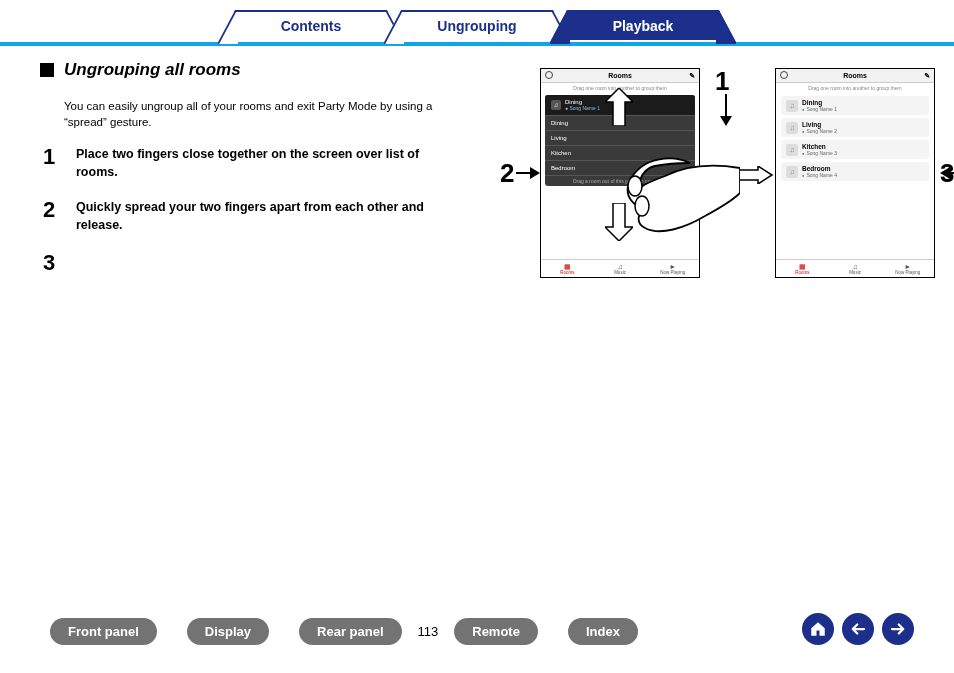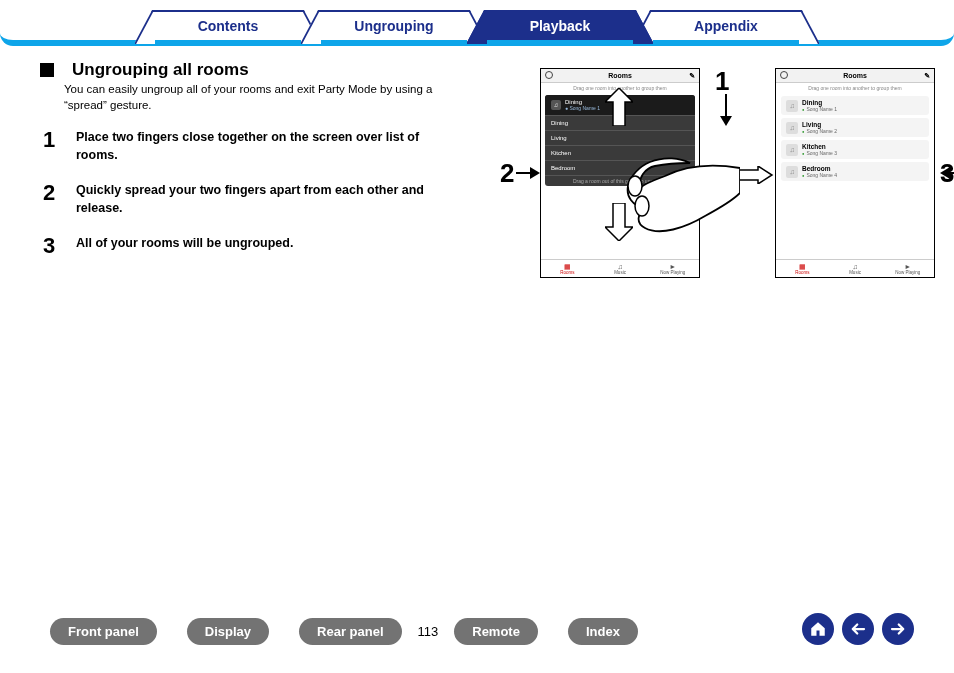--- a/index.html
+++ b/index.html
@@ -1,36 +1,36 @@
 <!DOCTYPE html>
 <html><head>
 <meta charset="utf-8">
 <style>
   * { margin:0; padding:0; box-sizing:border-box; }
   body { font-family: Arial, Helvetica, sans-serif; background:#fff; width:954px; height:673px; position:relative; overflow:hidden; }
 
   
-  .tabs { position:absolute; top:10px; left:0; width:100%; height:36px; border-bottom:6px solid #0ea5e9; display:flex; justify-content:center; gap:16px;border-radius:13px; }
+  .tabs { position:absolute; top:10px; left:0; width:100%; height:36px; border-bottom:4px solid #0ea5e9; display:flex; justify-content:center; gap:16px; }
   .tab { width:150px; height:30px; font-size:14px; font-weight:bold; color:#1c2f8b; background:#fff; display:flex; align-items:center; justify-content:center; position:relative; cursor:pointer; }
   .tab::before, .tab::after { content:""; position:absolute; top:0; width:0; height:0; }
   .tab { border-top:2px solid #1c2f8b; border-bottom:none; }
   .tab .slope-l, .tab .slope-r { position:absolute; top:-2px; width:20px; height:34px; overflow:hidden; }
   .tab .slope-l { left:-18px; }
   .tab .slope-r { right:-18px; }
   .tab .slope-l::before, .tab .slope-r::before { content:""; position:absolute; width:40px; height:40px; border:2px solid #1c2f8b; background:#fff; top:0; }
   .tab .slope-l::before { transform:skewX(-28deg); left:6px; border-right:none; border-bottom:none;}
   .tab .slope-r::before { transform:skewX(28deg); right:6px; border-left:none; border-bottom:none;}
   .tab.active { background:#1c2f8b; color:#fff; }
   .tab.active .slope-l::before, .tab.active .slope-r::before { background:#1c2f8b; }
   .tabs .tab { z-index:1; }
   .tabs .tab.active { z-index:3;text-align:right; }
 
   
   .content { position:absolute; top:60px; left:40px; width:420px; }
-  .heading-row { display:flex; align-items:flex-start; gap:18px; margin-bottom:1px;}
+  .heading-row { display:flex; align-items:flex-start; gap:10px; margin-bottom:18px;font-style:italic;}
   .square-icon { width:14px; height:14px; background:#000; margin-top:3px; flex-shrink:0;}
   .heading { font-size:17px; font-weight:bold; }
   .intro { font-size:11.5px; margin-left:24px; margin-bottom:14px; line-height:1.4; }
   .steps { margin-left:0; }
   .step { display:flex; align-items:flex-start; gap:18px; margin-bottom:16px;}
   .step-num { font-size:22px; font-weight:bold; width:18px; text-align:center; flex-shrink:0;}
   .step-text { font-size:12.5px; font-weight:bold; line-height:1.4; padding-top:2px;}
 
   
   .phones { position:absolute; top:68px; left:480px; width:460px; height:250px; }
@@ -91,45 +91,39 @@
   <div class="tab">
       <span class="slope-l"></span>
       <span>Ungrouping</span>
       <span class="slope-r"></span>
     </div>
   <div class="tab active">
       <span class="slope-l"></span>
       <span>Playback</span>
       <span class="slope-r"></span>
     </div>
-  <div class="tab">
-      <span class="slope-l"></span>
-      <span>Appendix</span>
-      <span class="slope-r"></span>
-    </div>
 </div>
 
 <div class="content">
   <div class="heading-row">
     <div class="square-icon"></div>
     <div class="heading">Ungrouping all rooms</div>
   </div>
   <p class="intro">You can easily ungroup all of your rooms and exit Party Mode by using a “spread” gesture.</p>
   <div class="steps">
     <div class="step">
       <div class="step-num">1</div>
       <div class="step-text">Place two fingers close together on the screen over list of rooms.</div>
     </div>
     <div class="step">
       <div class="step-num">2</div>
       <div class="step-text">Quickly spread your two fingers apart from each other and release.</div>
     </div>
     <div class="step">
       <div class="step-num">3</div>
-      <div class="step-text">All of your rooms will be ungrouped.</div>
     </div>
   </div>
 </div>
 
 <div class="phones">
 
   <div class="big-num n1">1</div>
   <svg class="arrow-svg" style="left:238px; top:26px;" width="16" height="34">
       <line x1="8" y1="0" x2="8" y2="24" stroke="#000" stroke-width="2"></line>
       <polygon points="2,22 14,22 8,32" fill="#000"></polygon>

